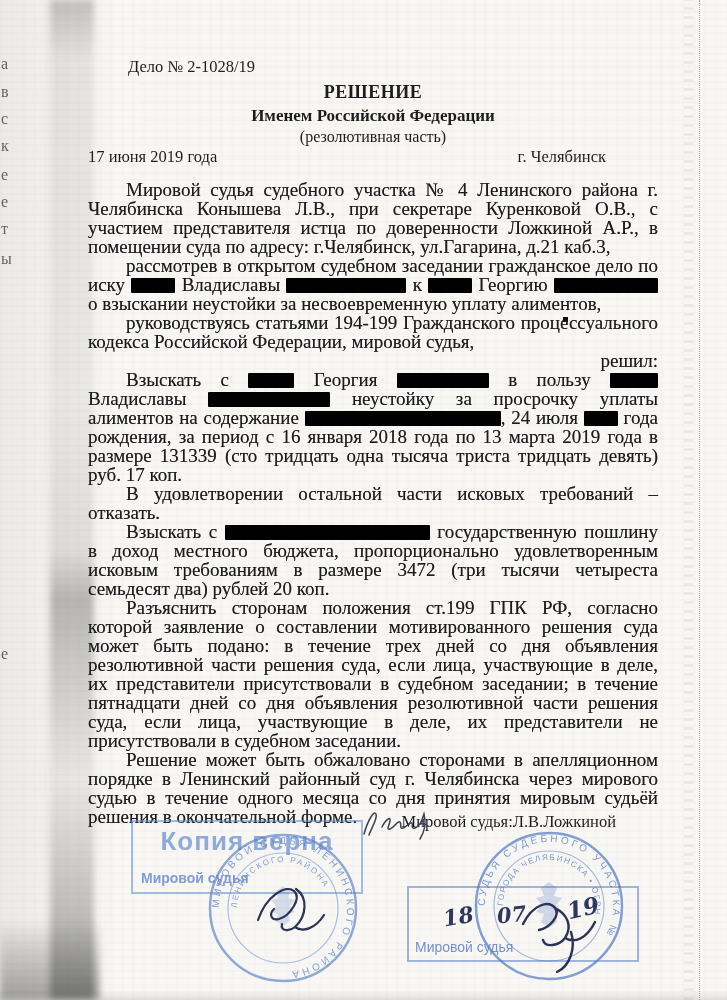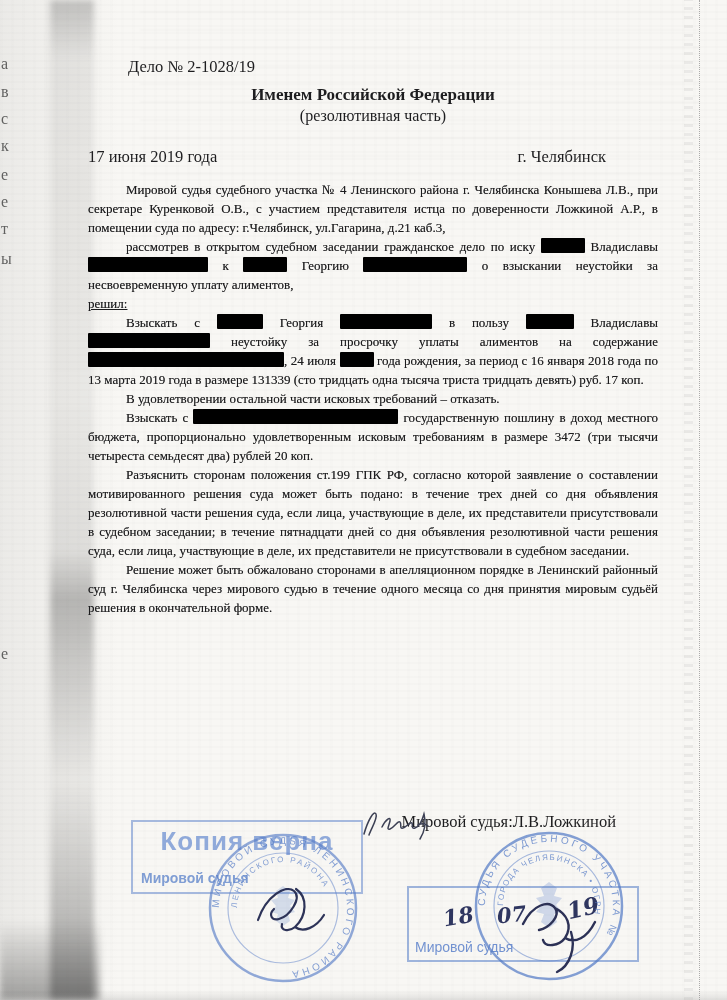--- a/index.html
+++ b/index.html
@@ -68,26 +68,26 @@
   .title-sub{font-weight:bold;font-size:17px;margin-top:3px;}
   .title-sub2{font-size:16px;margin-top:2px;}
   .date-row{
     position:absolute;left:88px;top:147px;width:570px;display:flex;
     justify-content:space-between;font-size:16.5px;color:#1d1d1f;
   }
   .date-row .city{margin-right:52px;padding-left:16px;}
   
   .doc-body{
     position:absolute;left:88px;top:180px;width:570px;
-    font-size:13px;line-height:19px;color:#1c1c1e;
+    font-size:19px;line-height:19px;color:#1c1c1e;
     text-shadow:0 0 .4px rgba(30,30,30,.55);
   }
   .doc-body p{margin:0;text-align:justify;}
   .doc-body p.indent{text-indent:38px;}
-  .doc-body p.center{text-align:left;text-indent:0;text-decoration:underline;}
+  .doc-body p.center{text-align:right;text-indent:0;}
   .redact{
     display:inline-block;height:15px;background:#000;
     vertical-align:-2px;border-radius:1px;
   }
   .ink-dot{position:absolute;left:563px;top:317px;width:5px;height:5px;background:#111;}
   
   .sig-row{
     position:absolute;left:88px;top:812px;width:570px;display:flex;
     justify-content:flex-end;font-size:16.5px;color:#1d1d1f;
   }
@@ -146,31 +146,33 @@
     <span style="top: 137px;">к</span>
     <span style="top: 166px;">е</span>
     <span style="top: 193px;">е</span>
     <span style="top: 220px;">т</span>
     <span style="top: 250px;">ы</span>
     <span style="top: 645px;">е</span>
   </div>
 
 <div class="case-number">Дело № 2-1028/19</div>
 <div class="title-block">
+  <div class="title-main">РЕШЕНИЕ</div>
   <div class="title-sub">Именем Российской Федерации</div>
   <div class="title-sub2">(резолютивная часть)</div>
 </div>
 <div class="date-row">
   <span>17 июня 2019 года</span>
   <span class="city">г. Челябинск</span>
 </div>
 
 <div class="doc-body">
     <p class="indent"><span>Мировой судья судебного участка № 4 Ленинского района г. Челябинска Конышева Л.В., при  секретаре Куренковой О.В., с участием представителя истца по доверенности Ложкиной А.Р., в помещении суда по адресу: г.Челябинск, ул.Гагарина, д.21 каб.3,</span></p>
     <p class="indent"><span>рассмотрев в открытом судебном заседании гражданское дело по иску </span><span class="redact" style="width: 44px;"></span><span> Владиславы </span><span class="redact" style="width: 120px;"></span><span> к </span><span class="redact" style="width: 44px;"></span><span> Георгию </span><span class="redact" style="width: 104px;"></span><span> о взыскании неустойки за несвоевременную уплату алиментов,</span></p>
+    <p class="indent"><span>руководствуясь статьями 194-199 Гражданского процессуального кодекса Российской Федерации, мировой судья,</span></p>
     <p class=" center"><span>решил:</span></p>
     <p class="indent"><span>Взыскать с </span><span class="redact" style="width: 46px;"></span><span> Георгия </span><span class="redact" style="width: 92px;"></span><span> в пользу </span><span class="redact" style="width: 48px;"></span><span> Владиславы </span><span class="redact" style="width: 122px;"></span><span> неустойку за просрочку уплаты алиментов на содержание </span><span class="redact" style="width: 196px;"></span><span>, 24 июля </span><span class="redact" style="width: 34px;"></span><span> года рождения, за период с 16 января 2018 года по 13 марта 2019 года в размере  131339 (сто тридцать одна тысяча триста тридцать девять) руб. 17 коп.</span></p>
     <p class="indent"><span>В удовлетворении  остальной части исковых требований – отказать.</span></p>
     <p class="indent"><span>Взыскать с </span><span class="redact" style="width: 205px;"></span><span> государственную пошлину в доход местного бюджета, пропорционально удовлетворенным исковым требованиям в размере 3472 (три тысячи четыреста семьдесят два) рублей 20 коп.</span></p>
     <p class="indent"><span>Разъяснить сторонам положения ст.199 ГПК РФ, согласно которой заявление о составлении мотивированного решения суда может быть подано: в течение трех дней со дня объявления резолютивной части решения суда, если лица, участвующие в деле, их представители присутствовали в судебном заседании; в течение пятнадцати дней со дня объявления резолютивной части решения суда, если лица, участвующие в деле, их представители не присутствовали в судебном заседании.</span></p>
     <p class="indent"><span>Решение может быть обжаловано сторонами в апелляционном порядке в Ленинский районный суд г. Челябинска через мирового судью в течение одного месяца со дня принятия мировым судьёй решения в окончательной форме.</span></p>
   </div>
 
 <div class="sig-row">
   <span class="label">Мировой судья:</span>

